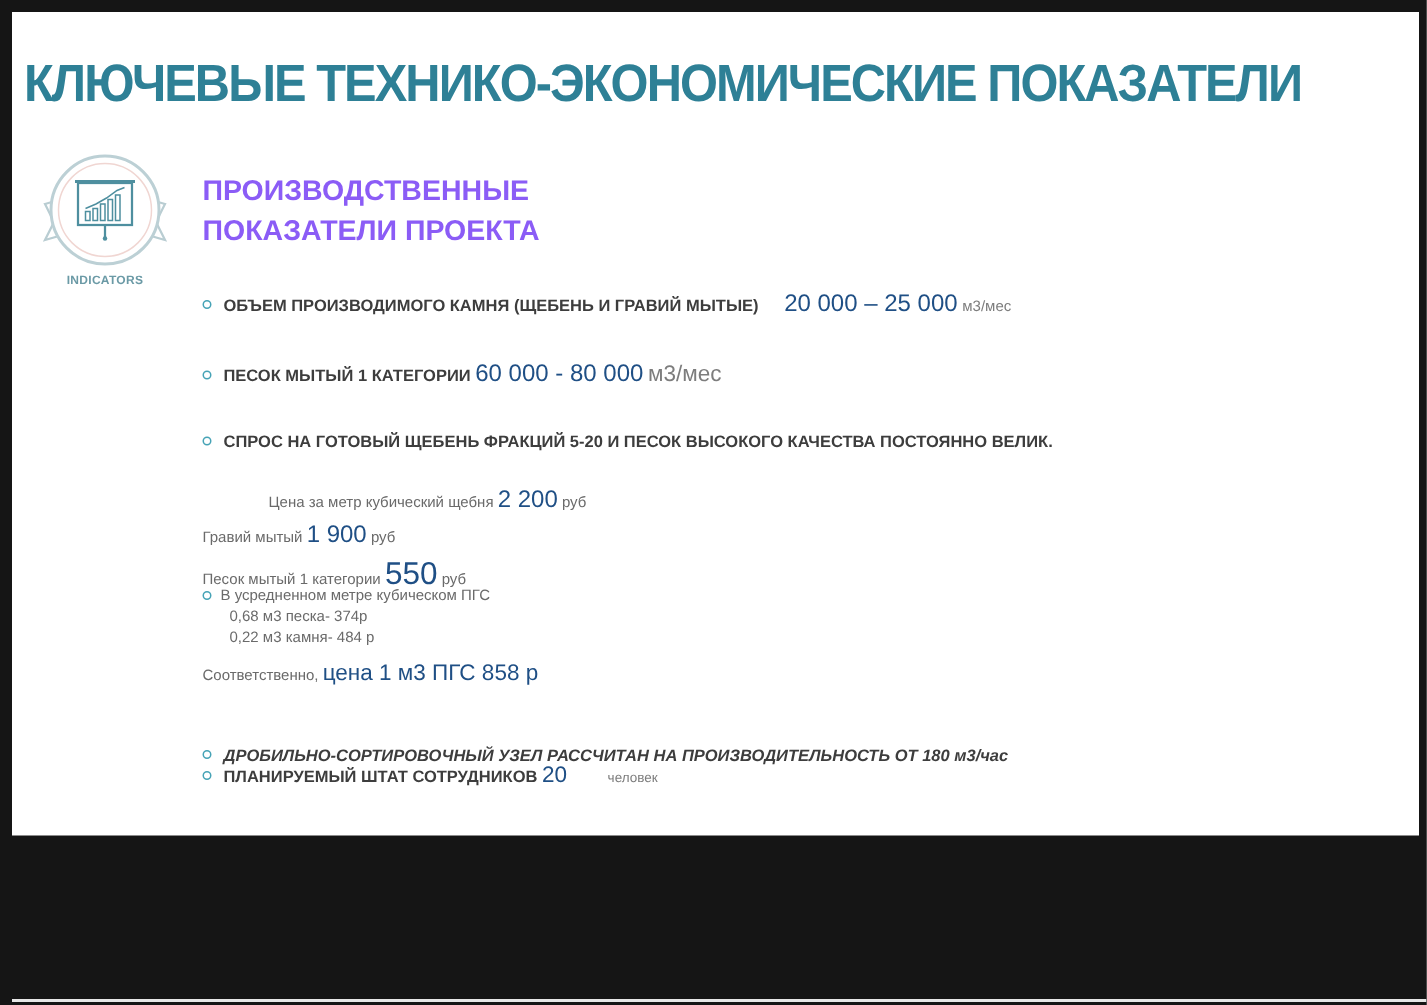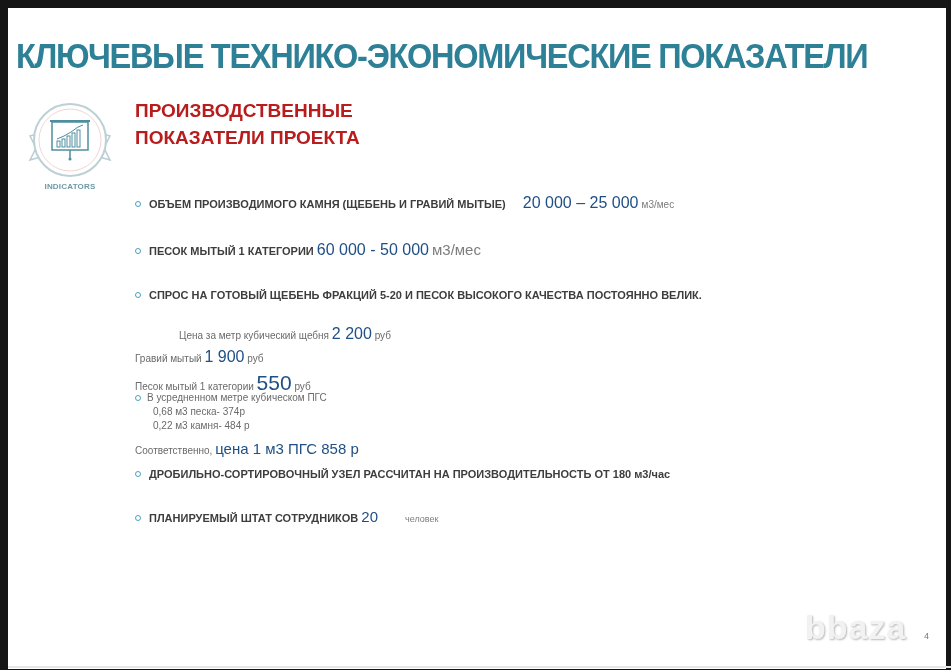--- a/index.html
+++ b/index.html
@@ -1,36 +1,36 @@
 <!DOCTYPE html>
 <html><head>
   <meta charset="utf-8">
   <style>
     * { margin: 0; padding: 0; box-sizing: border-box; }
     html, body { width: 951px; height: 670px; overflow: hidden; background: #151515; }
     body { position: relative; font-family: "Liberation Sans", sans-serif; }
     .slide {
-      position: absolute; left: 8px; top: 8px; width: 938px; height: 661px;
+      position: absolute; left: 8px; top: 8px; width: 938px; height: 549px;
       background: #ffffff; overflow: hidden;
     }
     .bottom-line { position: absolute; left: 8px; top: 666px; width: 943px; height: 2px; background: #e6e6e6; }
     .main-title {
       position: absolute; left: 8px; top: 28px; white-space: nowrap;
       font-family: "Liberation Sans", sans-serif; font-weight: bold;
       font-size: 35px; color: #2e8096; letter-spacing: -1.4px;
       transform: scaleX(0.93); transform-origin: left top;
     }
     .badge { position: absolute; left: 16px; top: 88px; width: 92px; height: 100px; }
     .badge-label {
       position: absolute; left: 0; top: 86px; width: 92px; text-align: center;
       font-size: 8px; font-weight: bold; color: #6b9aa6; letter-spacing: 0.2px;
     }
     .section-title {
-      position: absolute; left: 127px; top: 89px;
-      font-weight: bold; font-size: 19px; line-height: 27px; color: #b91c1c;
+      position: absolute; left: 127px; top: 106px;
+      font-weight: bold; font-size: 19px; line-height: 27px; color: #8b5cf6;
     }
     .bullet {
       position: absolute; white-space: nowrap; color: #3d3d3d;
       font-weight: bold; font-size: 11px;
     }
     .bullet .mark {
       display: inline-block; width: 6px; height: 6px; border: 1px solid #46a3b6;
       border-radius: 50%; margin-right: 8px; vertical-align: 1px;
     }
     .big { color: #1f4f85; font-weight: normal; }
@@ -75,21 +75,21 @@
   </div>
 
   <div class="bullet" style="left:127px; top:186px;">
     <span class="mark"></span><span>ОБЪЕМ ПРОИЗВОДИМОГО КАМНЯ (ЩЕБЕНЬ И ГРАВИЙ МЫТЫЕ)</span>
     <span class="big" style="font-size:16px; margin-left:14px;">20 000 – 25 000</span>
     <span class="unit" style="font-size:10px;">м3/мес</span>
   </div>
 
   <div class="bullet" style="left:127px; top:233px;">
     <span class="mark"></span><span>ПЕСОК МЫТЫЙ 1 КАТЕГОРИИ</span>
-    <span class="big" style="font-size:16px;">60 000 - 50 000</span>
+    <span class="big" style="font-size:16px;">60 000 - 80 000</span>
     <span class="unit" style="font-size:15px;">м3/мес</span>
   </div>
 
   <div class="bullet" style="left:127px; top:281px;">
     <span class="mark"></span><span>СПРОС НА ГОТОВЫЙ ЩЕБЕНЬ ФРАКЦИЙ 5-20 И ПЕСОК ВЫСОКОГО КАЧЕСТВА ПОСТОЯННО ВЕЛИК.</span>
   </div>
 
   <div class="plain" style="top:317px;padding-left:44px;">
     <span>Цена за метр кубический щебня</span>
     <span class="big" style="font-size:16px;">2 200</span>
@@ -110,21 +110,21 @@
     <div><span class="mark" style="display:inline-block;width:6px;height:6px;border:1px solid #46a3b6;border-radius:50%;margin-right:6px;"></span><span>В усредненном метре кубическом ПГС</span></div>
     <div style="padding-left:18px;">0,68 м3 песка- 374р</div>
     <div style="padding-left:18px;">0,22 м3 камня- 484 р</div>
   </div>
 
   <div class="plain" style="top:432px;">
     <span>Соответственно,</span>
     <span class="big" style="font-size:15px;">цена 1 м3 ПГС 858 р</span>
   </div>
 
-  <div class="bullet" style="left:127px; top:460px;">
+  <div class="bullet" style="left:127px; top:490px;font-style:italic;">
     <span class="mark"></span><span>ДРОБИЛЬНО-СОРТИРОВОЧНЫЙ УЗЕЛ РАССЧИТАН НА ПРОИЗВОДИТЕЛЬНОСТЬ ОТ 180 м3/час</span>
   </div>
   <div class="bullet" style="left:127px; top:500px;">
     <span class="mark"></span><span>ПЛАНИРУЕМЫЙ ШТАТ СОТРУДНИКОВ</span>
     <span class="big" style="font-size:15px;">20</span>
     <span class="unit" style="font-size:9px;margin-left:24px;">человек</span>
   </div>
 
   <div class="watermark">bbaza</div>
   <div class="page-num">4</div>

